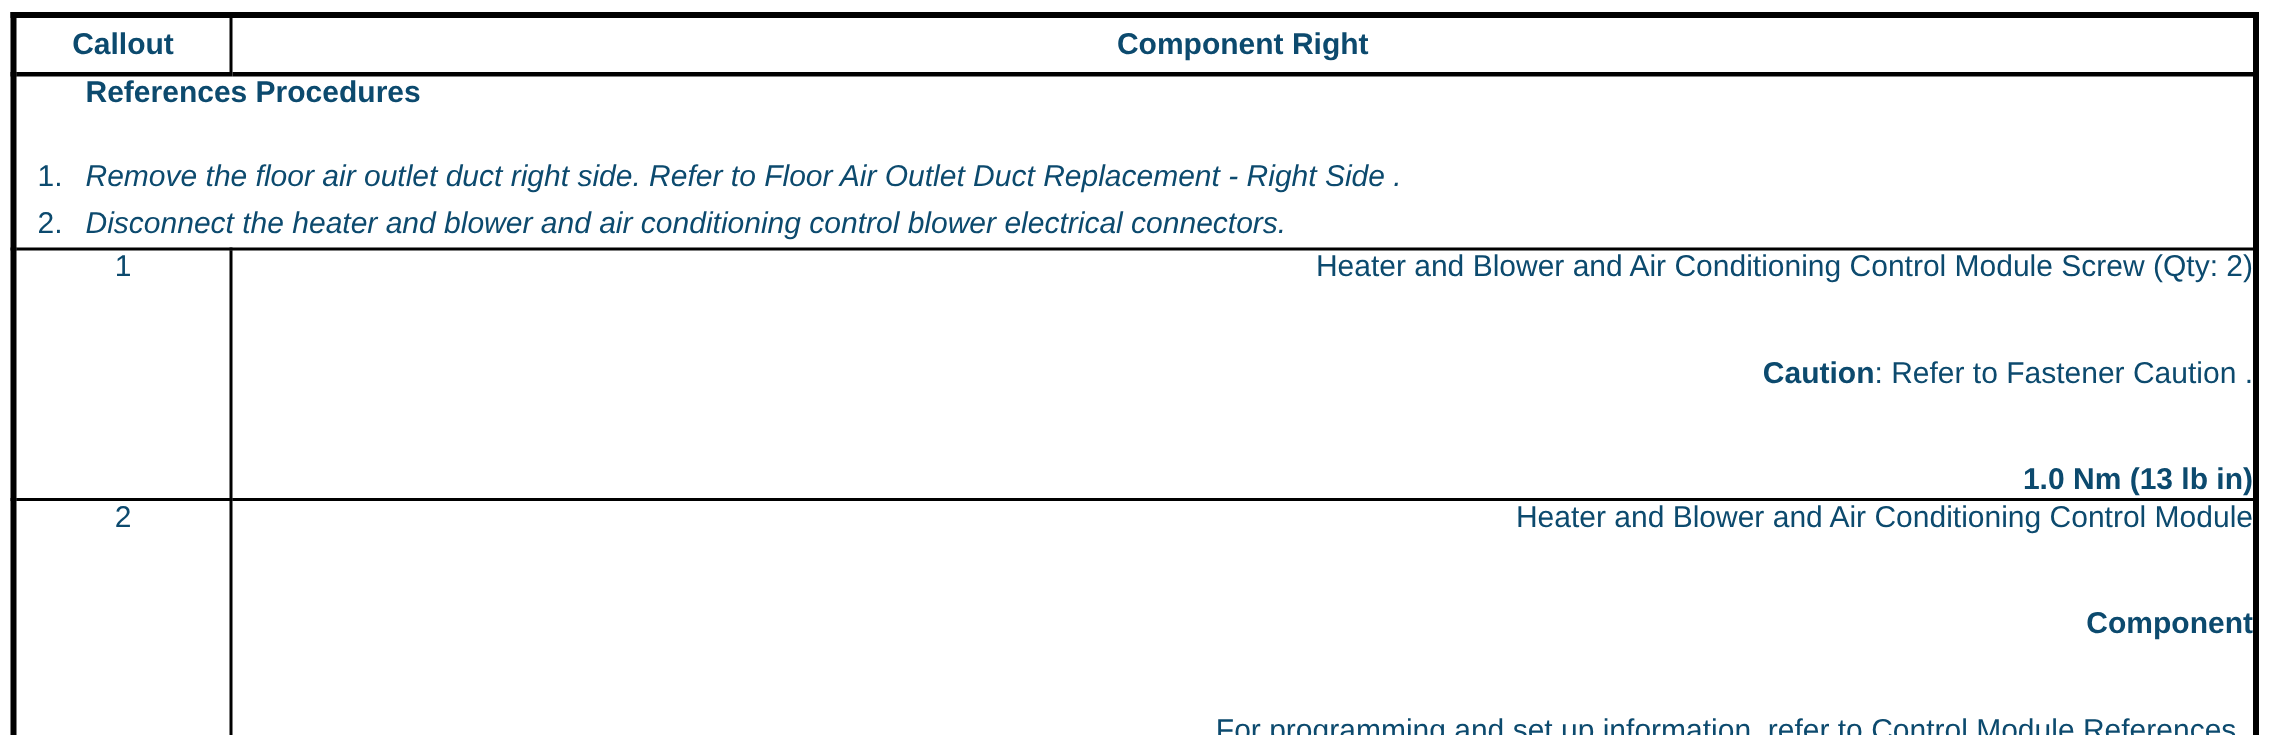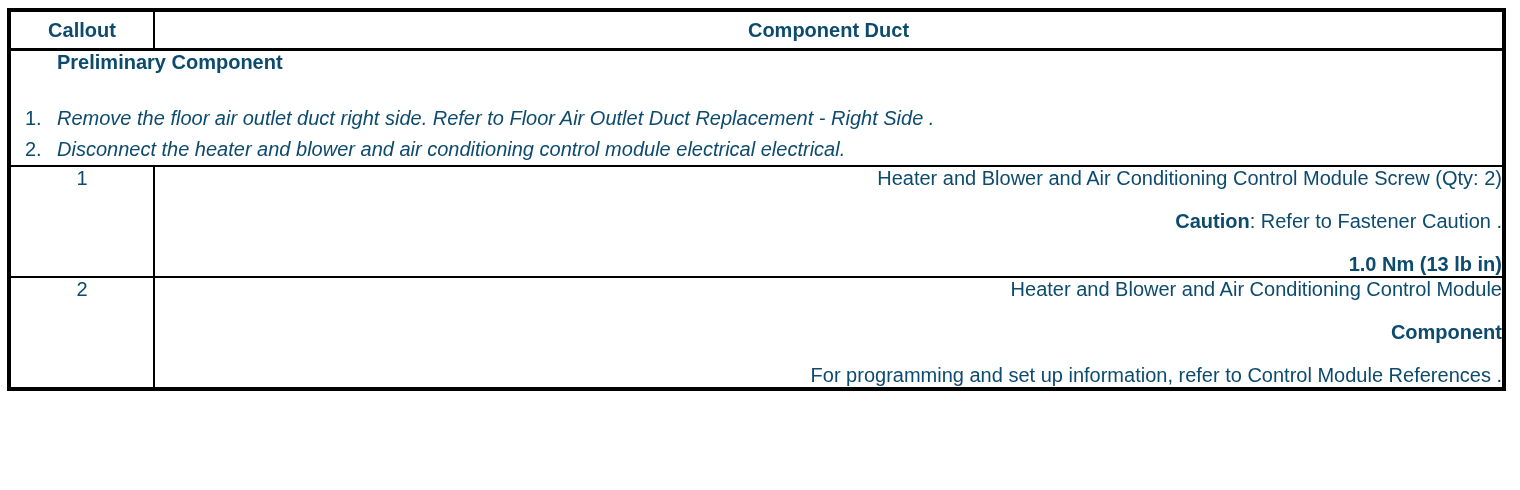--- a/index.html
+++ b/index.html
@@ -90,50 +90,50 @@
     padding: 10px 8px 6px 6px;
   }
   tr.body-row-2 td.component-cell {
   }
   td.component-cell p {
     margin: 0;
     line-height: 23px;
     text-align: right;
   }
   td.component-cell p + p {
-    margin-top: 20px;
+    margin-top: 48px;
   }
   .bold { font-weight: bold; }
 </style>
 </head>
 <body>
 
 <table class="doc-table">
   <colgroup>
     <col class="col-callout">
     <col class="col-component">
   </colgroup>
   <thead>
     <tr class="header-row">
       <th class="callout-header">Callout</th>
-      <th class="component-header">Component Duct</th>
+      <th class="component-header">Component Right</th>
     </tr>
   </thead>
   <tbody>
     <tr class="prelim-row">
       <td class="prelim-cell" colspan="2">
-        <div class="prelim-title">Preliminary Component</div>
+        <div class="prelim-title">References Procedures</div>
         <div class="prelim-steps">
           <div class="prelim-step">
             <span class="step-num">1.</span>
             <span class="step-text">Remove the floor air outlet duct right side. Refer to Floor Air Outlet Duct Replacement - Right Side .</span>
           </div>
           <div class="prelim-step">
             <span class="step-num">2.</span>
-            <span class="step-text">Disconnect the heater and blower and air conditioning control module electrical electrical.</span>
+            <span class="step-text">Disconnect the heater and blower and air conditioning control blower electrical connectors.</span>
           </div>
         </div>
       </td>
     </tr>
 
     <tr class="body-row-1">
       <td class="callout-cell">1</td>
       <td class="component-cell">
         <p>Heater and Blower and Air Conditioning Control Module Screw (Qty: 2)</p>
         <p><span class="bold">Caution</span><span>: Refer to Fastener Caution .</span></p>

